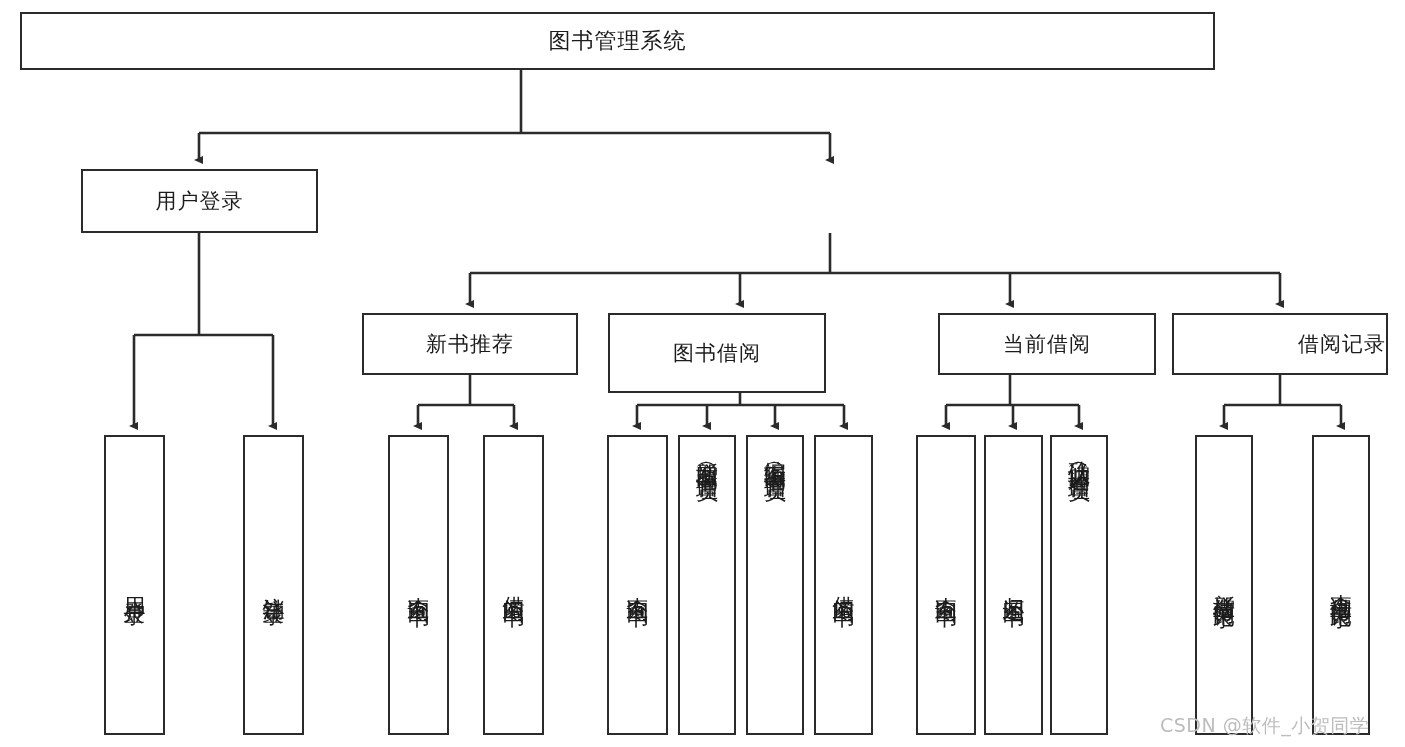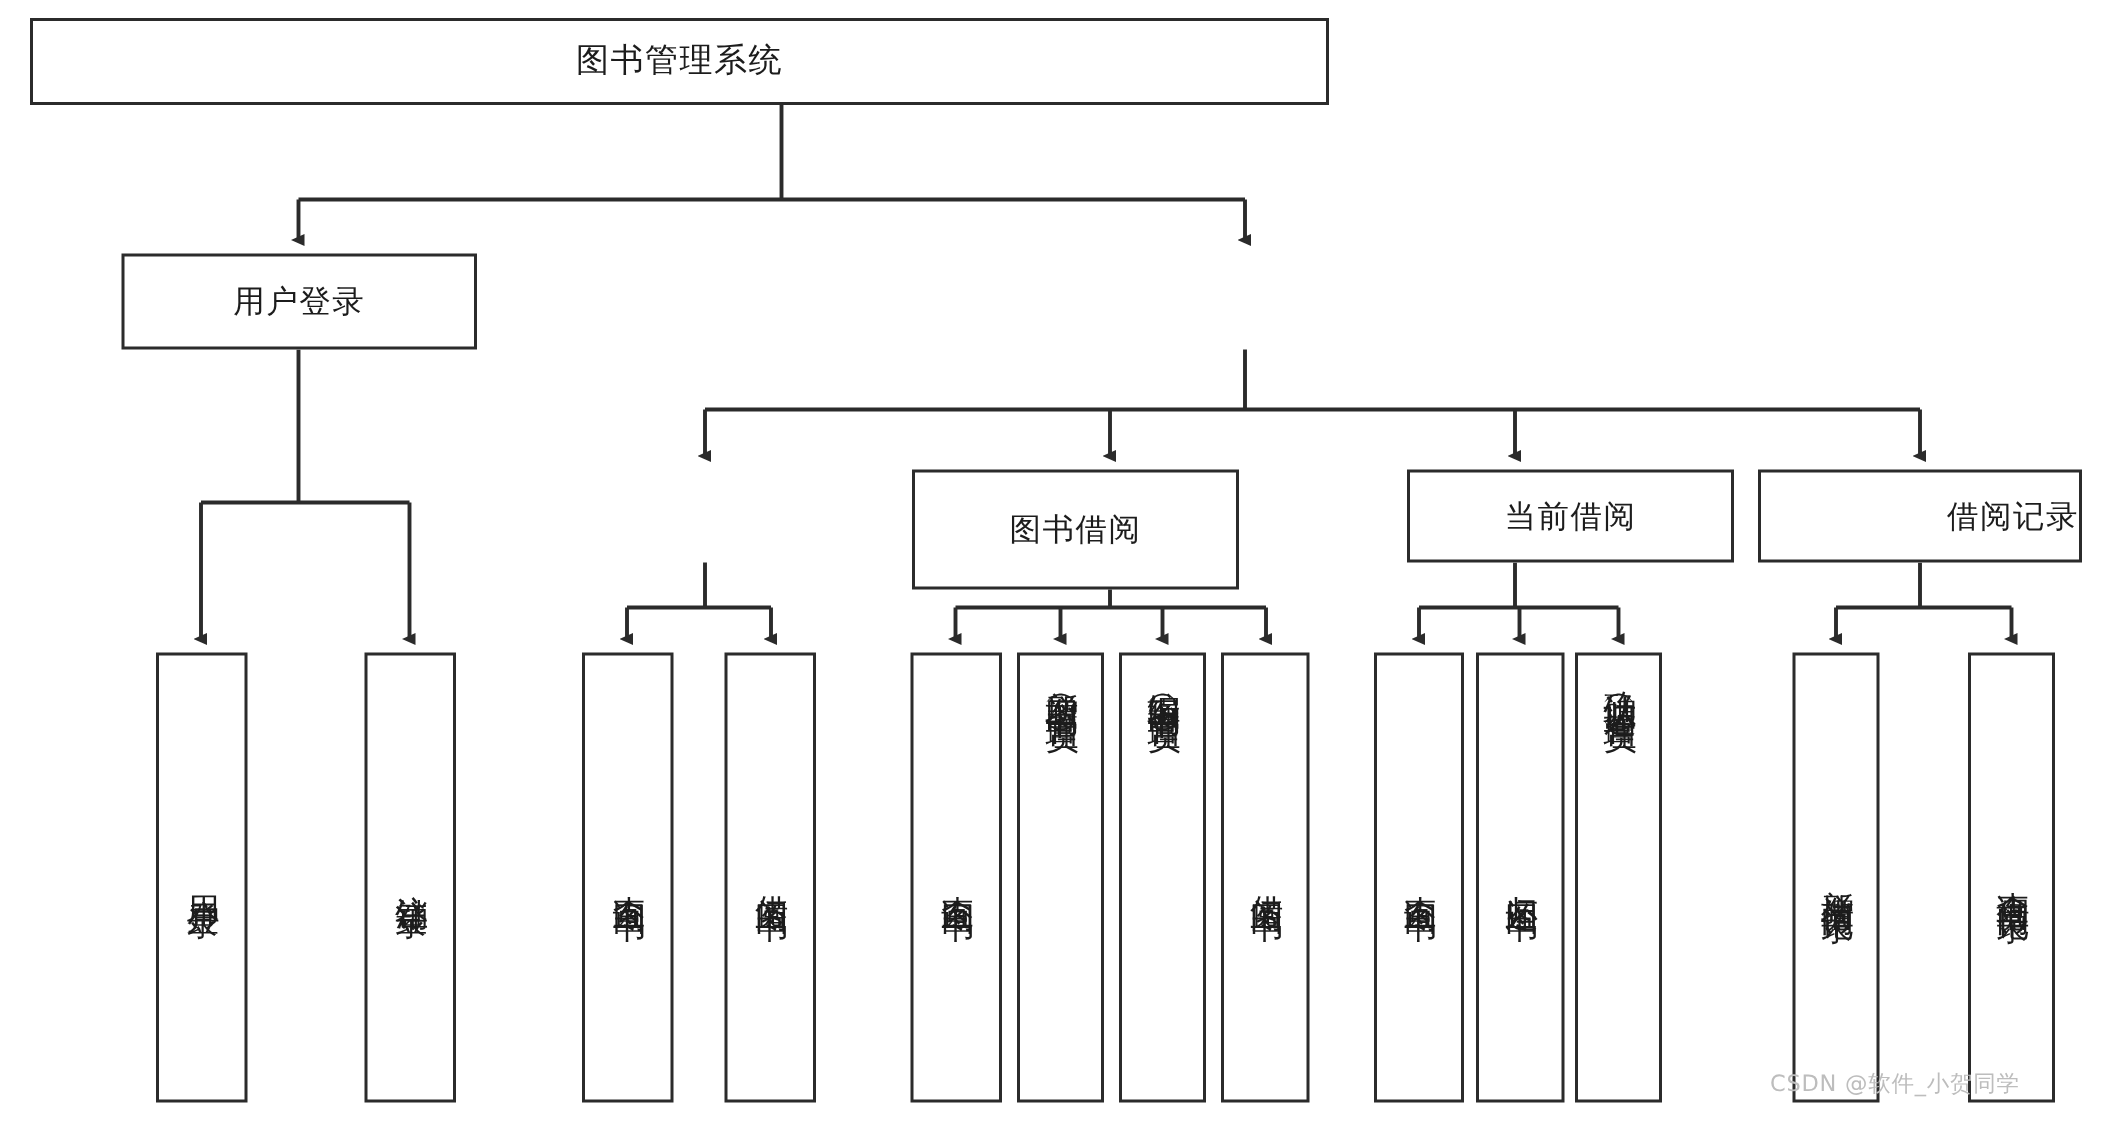--- a/index.html
+++ b/index.html
@@ -59,27 +59,26 @@
     line-height:1.28;
     letter-spacing:3px;
     color:#1c1c1c;
     white-space:nowrap;
   }
   .leaf.top .vlabel{padding-top:6px;}
   #watermark{
     position:absolute;
     left:1160px;
     top:713px;
-    font-size:15px;
+    font-size:19px;
     color:#bdbdbd;
     letter-spacing:0.5px;
     white-space:nowrap;
     z-index:3;
     font-family:"DejaVu Sans","Liberation Sans",sans-serif;
-    margin-left:20px;
   }
 </style>
 </head>
 <body>
 
 <div id="diagram-root">
 
   <svg id="wires" viewBox="0 0 1405 747" xmlns="http://www.w3.org/2000/svg">
     <defs>
       <marker id="arrow" markerWidth="10" markerHeight="10" refX="5" refY="5" orient="auto" markerUnits="userSpaceOnUse">
@@ -124,28 +123,31 @@
       <path d="M1013,405 L1013,426" marker-end="url(#arrow)"></path>
       <path d="M1079,405 L1079,426" marker-end="url(#arrow)"></path>
 
       <path d="M1280,375 L1280,405"></path>
       <path d="M1224,405 L1341,405"></path>
       <path d="M1224,405 L1224,426" marker-end="url(#arrow)"></path>
       <path d="M1341,405 L1341,426" marker-end="url(#arrow)"></path>
     </g>
   </svg>
 
-  <div class="node root" style="left:20px; top:12px; width:866px; height:58px;">
+  <div class="node root" style="left:20px; top:12px; width:1195px; height:58px;">
     <span class="label">图书管理系统</span>
   </div>
 
   <div class="node" style="left:81px; top:169px; width:237px; height:64px;">
     <span class="label">用户登录</span>
   </div>
 
+  <div class="node" style="left:362px; top:313px; width:216px; height:62px;">
+    <span class="label">新书推荐</span>
+  </div>
   <div class="node" style="left:608px; top:313px; width:218px; height:80px;">
     <span class="label">图书借阅</span>
   </div>
   <div class="node" style="left:902px; top:313px; width:218px; height:62px;margin-left:36px;">
     <span class="label">当前借阅</span>
   </div>
   <div class="node" style="left:1172px; top:313px; width:216px; height:62px;justify-content:flex-end;">
     <span class="label">借阅记录</span>
   </div>
 

